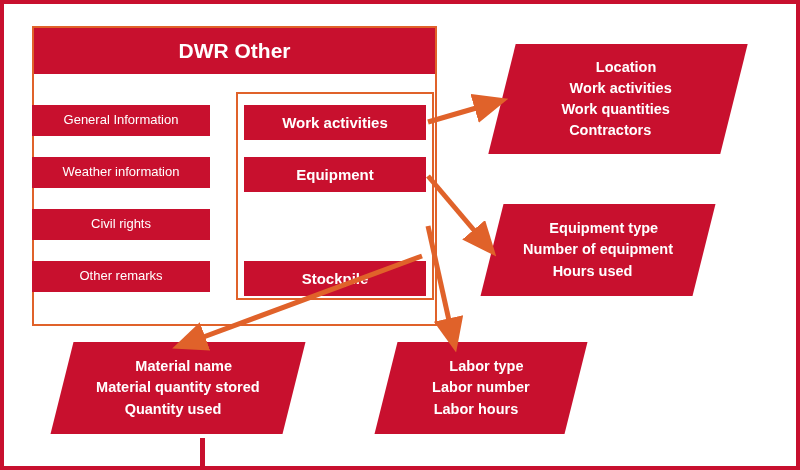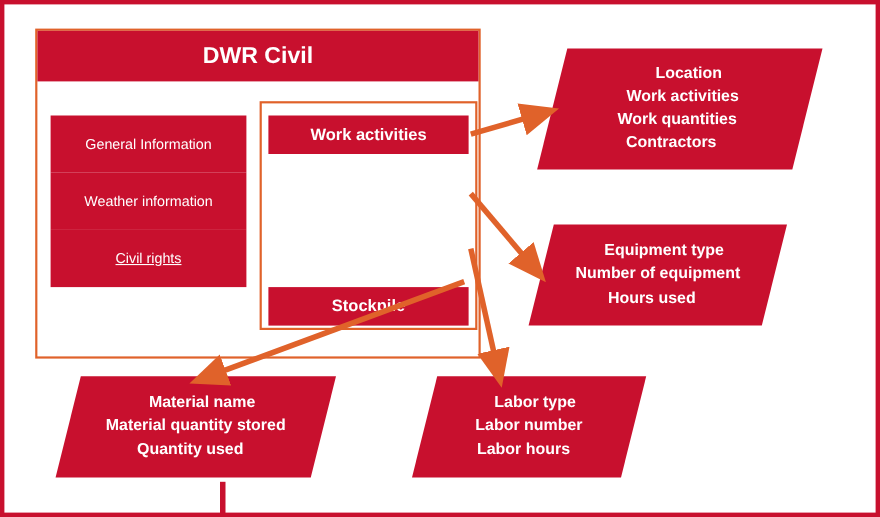--- a/index.html
+++ b/index.html
@@ -63,36 +63,36 @@
     background: #c8102e;
     color: #ffffff;
     display: flex;
     align-items: center;
     justify-content: center;
     box-sizing: border-box;
     text-align: center;
     line-height: 1.15;
   }
   .bar.left {
-    left: 42px;
+    left: 28px;
     width: 178px;
-    height: 52px;
+    height: 31px;
     font-size: 13px;
     font-weight: normal;
   }
   .bar.right {
     left: 240px;
     width: 182px;
     height: 35px;
     font-size: 15px;
     font-weight: bold;
   }
   .row1 { top: 101px; }
   .row2 { top: 153px; text-align: center; }
-  .row3 { top: 205px; text-decoration: underline; }
+  .row3 { top: 205px; }
   .row4 { top: 257px; }
 
   
   .para {
     position: absolute;
     background: #c8102e;
     color: #ffffff;
     font-size: 14.5px;
     font-weight: bold;
     display: flex;
@@ -152,29 +152,31 @@
     background: #c8102e;
   }
 </style>
 </head>
 <body>
 
 <div id="canvas">
 
   <div class="dwr-container"></div>
 
-  <div class="dwr-title">DWR Civil</div>
+  <div class="dwr-title">DWR Other</div>
 
   <div class="inner-box"></div>
 
   <div class="bar left row1">General Information</div>
   <div class="bar left row2">Weather information</div>
   <div class="bar left row3">Civil rights</div>
+  <div class="bar left row4">Other remarks</div>
 
   <div class="bar right row1">Work activities</div>
+  <div class="bar right row2">Equipment</div>
   <div class="bar right row4">Stockpile</div>
 
   <div class="para" id="para-location">
     <span>Location</span>
     <span>Work activities</span>
     <span>Work quantities</span>
     <span>Contractors</span>
   </div>
 
   <div class="para" id="para-equipment">

